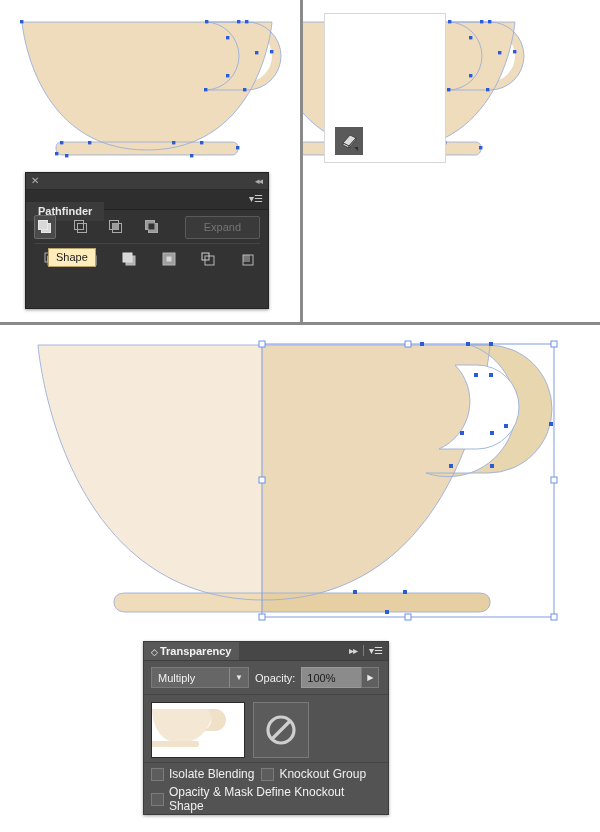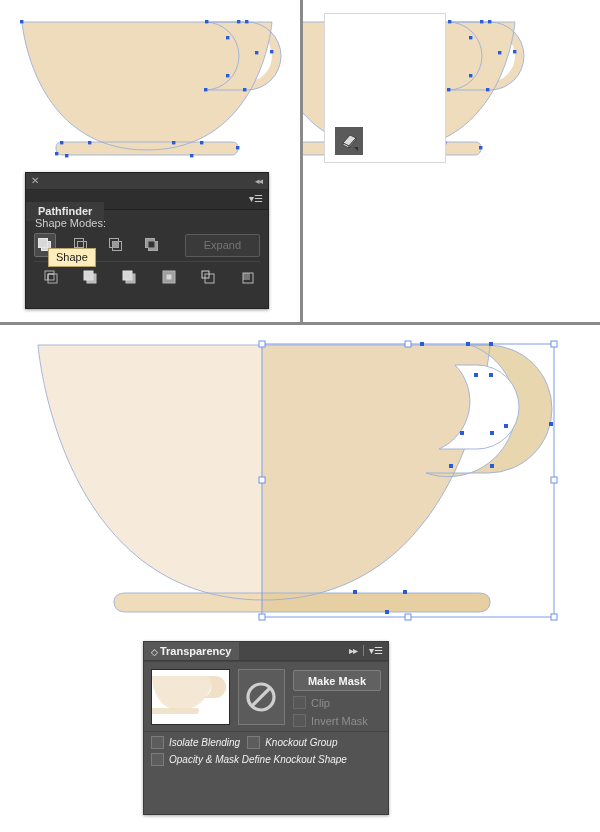--- a/index.html
+++ b/index.html
@@ -118,21 +118,21 @@
   .tp-maskbox{width:54px;height:54px;border:1px solid #7a7a7a;background:#5b5b5b;display:flex;align-items:center;justify-content:center;}
   .tp-right{display:flex;flex-direction:column;gap:5px;padding-top:1px;}
   .tp-makemask{
     width:86px;height:19px;background:#616161;border:1px solid #7e7e7e;border-radius:2px;
     color:#f5f5f5;font-size:11px;font-weight:bold;display:flex;align-items:center;justify-content:center;
   }
   .chk-line{display:flex;align-items:center;gap:5px;}
   .chk{width:11px;height:11px;background:#5d5d5d;border:1px solid #7c7c7c;}
   .chk-dim{background:#575757;border-color:#6a6a6a;}
   .lbl-dim{color:#8e8e8e;font-size:11px;}
-  .lbl{color:#f0f0f0;font-size:10px;font-style:italic;}
+  .lbl{color:#f0f0f0;font-size:12px;}
 
   .tp-bottom{padding:4px 7px 0 7px;}
   .tp-bottom .chk-row{display:flex;align-items:center;gap:7px;margin-bottom:4px;}
   .tp-bottom .pair{display:flex;align-items:center;gap:5px;}
 
   
   svg{display:block;}
 </style>
 </head>
 <body>
@@ -270,21 +270,20 @@
     <span class="pf-close">✕</span>
     <span class="pf-collapse">◂◂</span>
   </div>
   <div class="pf-tabrow">
     <div class="pf-tab">
       <span>Pathfinder</span>
     </div>
     <span class="pf-menu">▾☰</span>
   </div>
   <div class="pf-body">
-    <div class="pf-label">Shape Modes:</div>
     <div class="pf-row">
       <div class="pf-btn active">
         <svg width="16" height="16" viewBox="0 0 16 16">
           <rect x="4.5" y="4.5" width="9" height="9" fill="#d8d8d8" stroke="#e8e8e8"></rect>
           <rect x="1.5" y="1.5" width="9" height="9" fill="#d8d8d8" stroke="#e8e8e8"></rect>
         </svg>
       </div>
       <div class="pf-btn">
         <svg width="16" height="16" viewBox="0 0 16 16">
           <rect x="4.5" y="4.5" width="9" height="9" fill="none" stroke="#a9a9a9"></rect>
@@ -360,51 +359,49 @@
 <div class="tp-panel">
   <div class="tp-tabrow">
     <div class="tp-tab">
       <span class="dia">◇</span><span>Transparency</span>
     </div>
     <span class="tp-dd">▸▸</span>
     <span class="tp-bar"></span>
     <span class="tp-menu">▾☰</span>
   </div>
 
+  <div class="tp-row1">
+    <div class="tp-select">
+      <span class="val">Multiply</span>
+      <span class="arrowbox">▼</span>
+    </div>
+    <span class="tp-oplabel">Opacity:</span>
+    <div class="tp-opfield">
+      <span class="val">100%</span>
+      <span class="arrowbox">▶</span>
+    </div>
+  </div>
 
   <div class="tp-divider"></div>
 
   <div class="tp-row2">
     <div class="tp-thumbbox">
       <svg width="92" height="54" viewBox="0 0 92 54">
         <rect x="0" y="0" width="92" height="54" fill="#ffffff"></rect>
         <path d="M0,6 L62,6 C62,6 58,40 28,40 C0,40 0,6 0,6 Z" fill="#F4E7D3"></path>
         <path d="M55,6 h8 a11,11 0 0 1 0,22 h-12 a13,13 0 0 0 4,-22 z" fill="#EFE0C7"></path>
         <path d="M0,38 L44,38 C46,38 47,39 47,41 C47,43 46,44 44,44 L0,44 Z" fill="#F0E2CB"></path>
       </svg>
     </div>
     <div class="tp-maskbox">
       <svg width="34" height="34" viewBox="0 0 34 34">
         <circle cx="17" cy="17" r="13" fill="none" stroke="#cfcfcf" stroke-width="3.2"></circle>
         <line x1="8" y1="26" x2="26" y2="8" stroke="#cfcfcf" stroke-width="3.2"></line>
       </svg>
     </div>
-    <div class="tp-right">
-      <div class="tp-makemask">
-        <span>Make Mask</span>
-      </div>
-      <div class="chk-line">
-        <span class="chk chk-dim"></span>
-        <span class="lbl-dim">Clip</span>
-      </div>
-      <div class="chk-line">
-        <span class="chk chk-dim"></span>
-        <span class="lbl-dim">Invert Mask</span>
-      </div>
-    </div>
   </div>
 
   <div class="tp-divider"></div>
 
   <div class="tp-bottom">
     <div class="chk-row">
       <div class="pair">
         <span class="chk"></span>
         <span class="lbl">Isolate Blending</span>
       </div>

